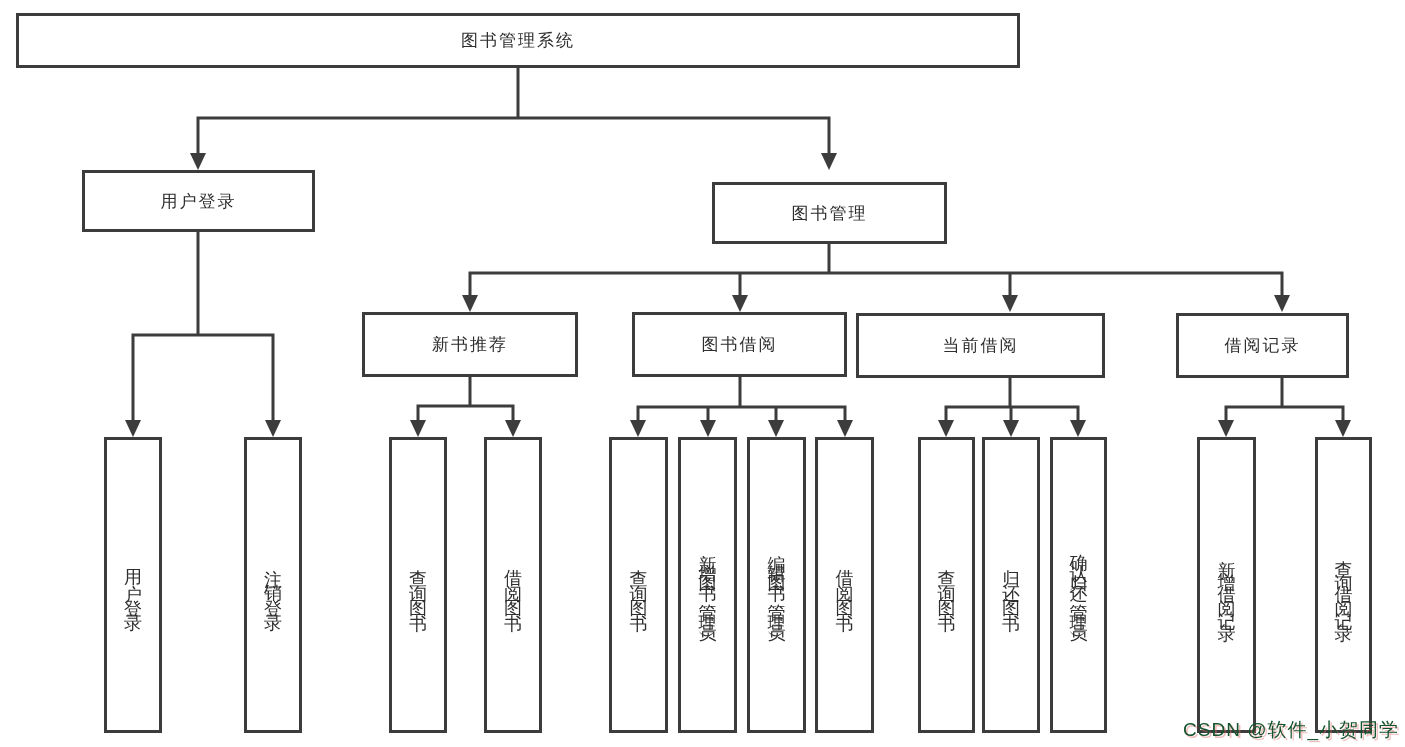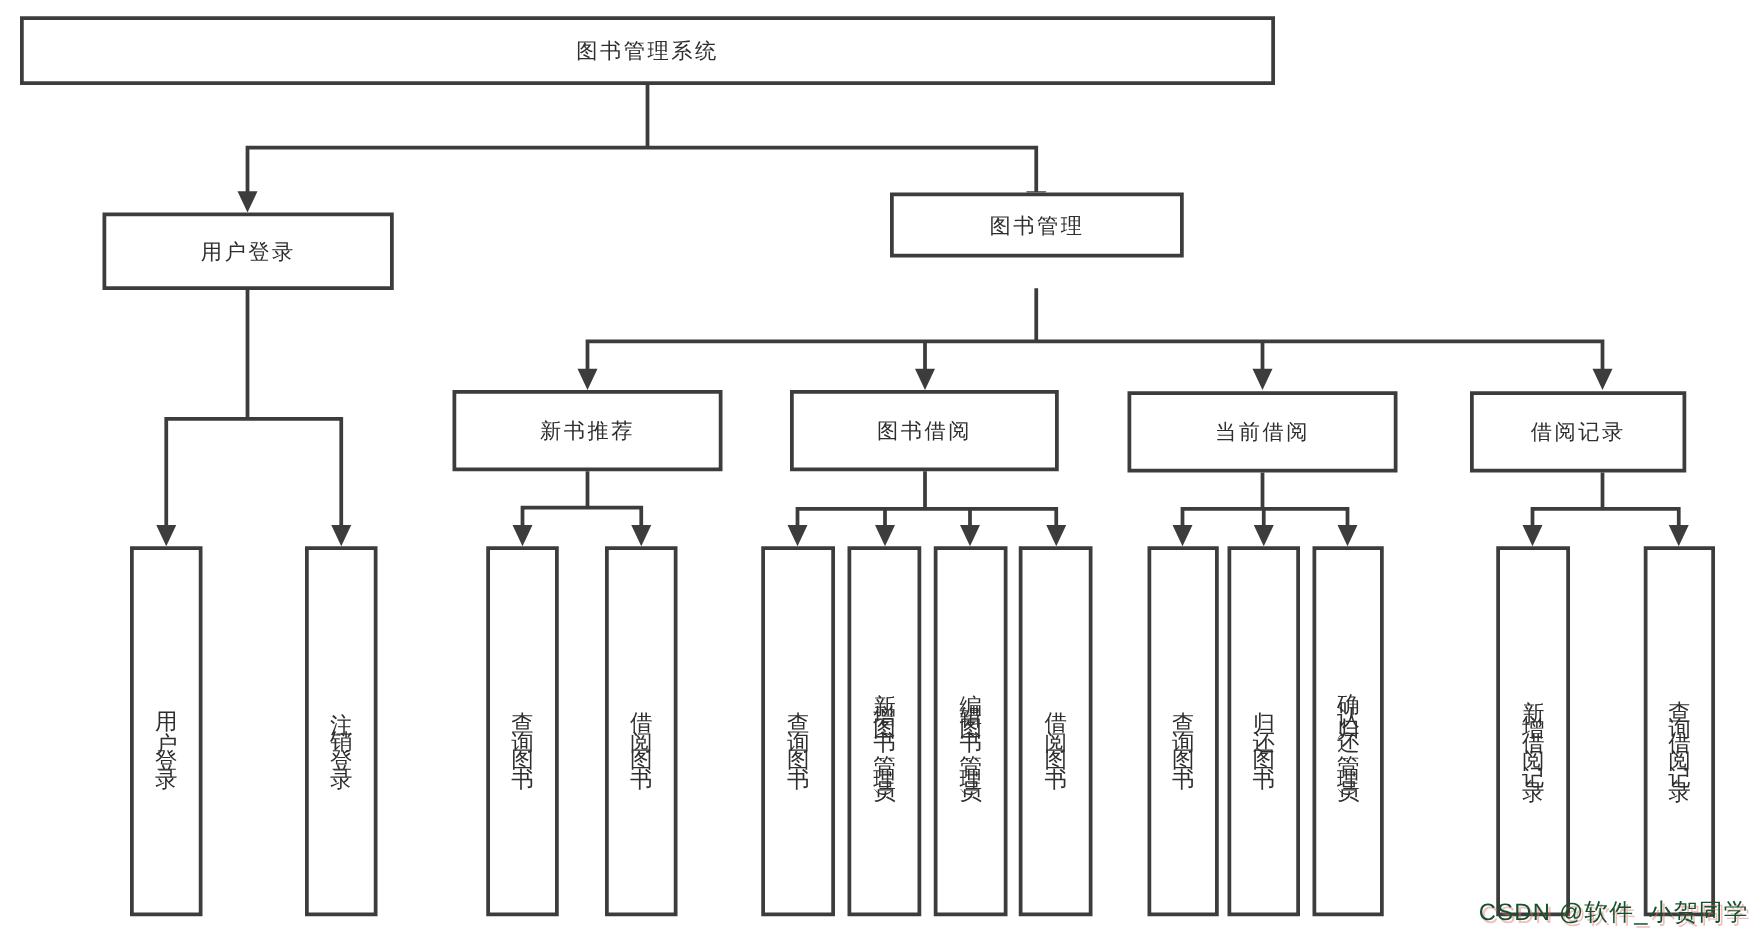--- a/index.html
+++ b/index.html
@@ -75,31 +75,31 @@
     </g>
   </svg>
 
   <div class="node h" style="left:16px;top:13px;width:1004px;height:55px">
     <span>图书管理系统</span>
   </div>
 
   <div class="node h" style="left:82px;top:170px;width:233px;height:62px">
     <span>用户登录</span>
   </div>
-  <div class="node h" style="left:712px;top:154px;width:235px;height:52px">
+  <div class="node h" style="left:712px;top:182px;width:235px;height:62px">
     <span>图书管理</span>
   </div>
 
   <div class="node h" style="left:632px;top:312px;width:215px;height:65px">
     <span>图书借阅</span>
   </div>
   <div class="node h" style="left:362px;top:312px;width:216px;height:65px">
     <span>新书推荐</span>
   </div>
-  <div class="node h" style="left:902px;top:313px;width:216px;height:65px">
+  <div class="node h" style="left:856px;top:313px;width:249px;height:65px">
     <span>当前借阅</span>
   </div>
   <div class="node h" style="left:1176px;top:313px;width:173px;height:65px">
     <span>借阅记录</span>
   </div>
 
   <div class="node v sp4" style="left:104px;top:437px;width:58px;height:296px">
     <span>用户登录</span>
   </div>
   <div class="node v sp4" style="left:244px;top:437px;width:58px;height:296px">

